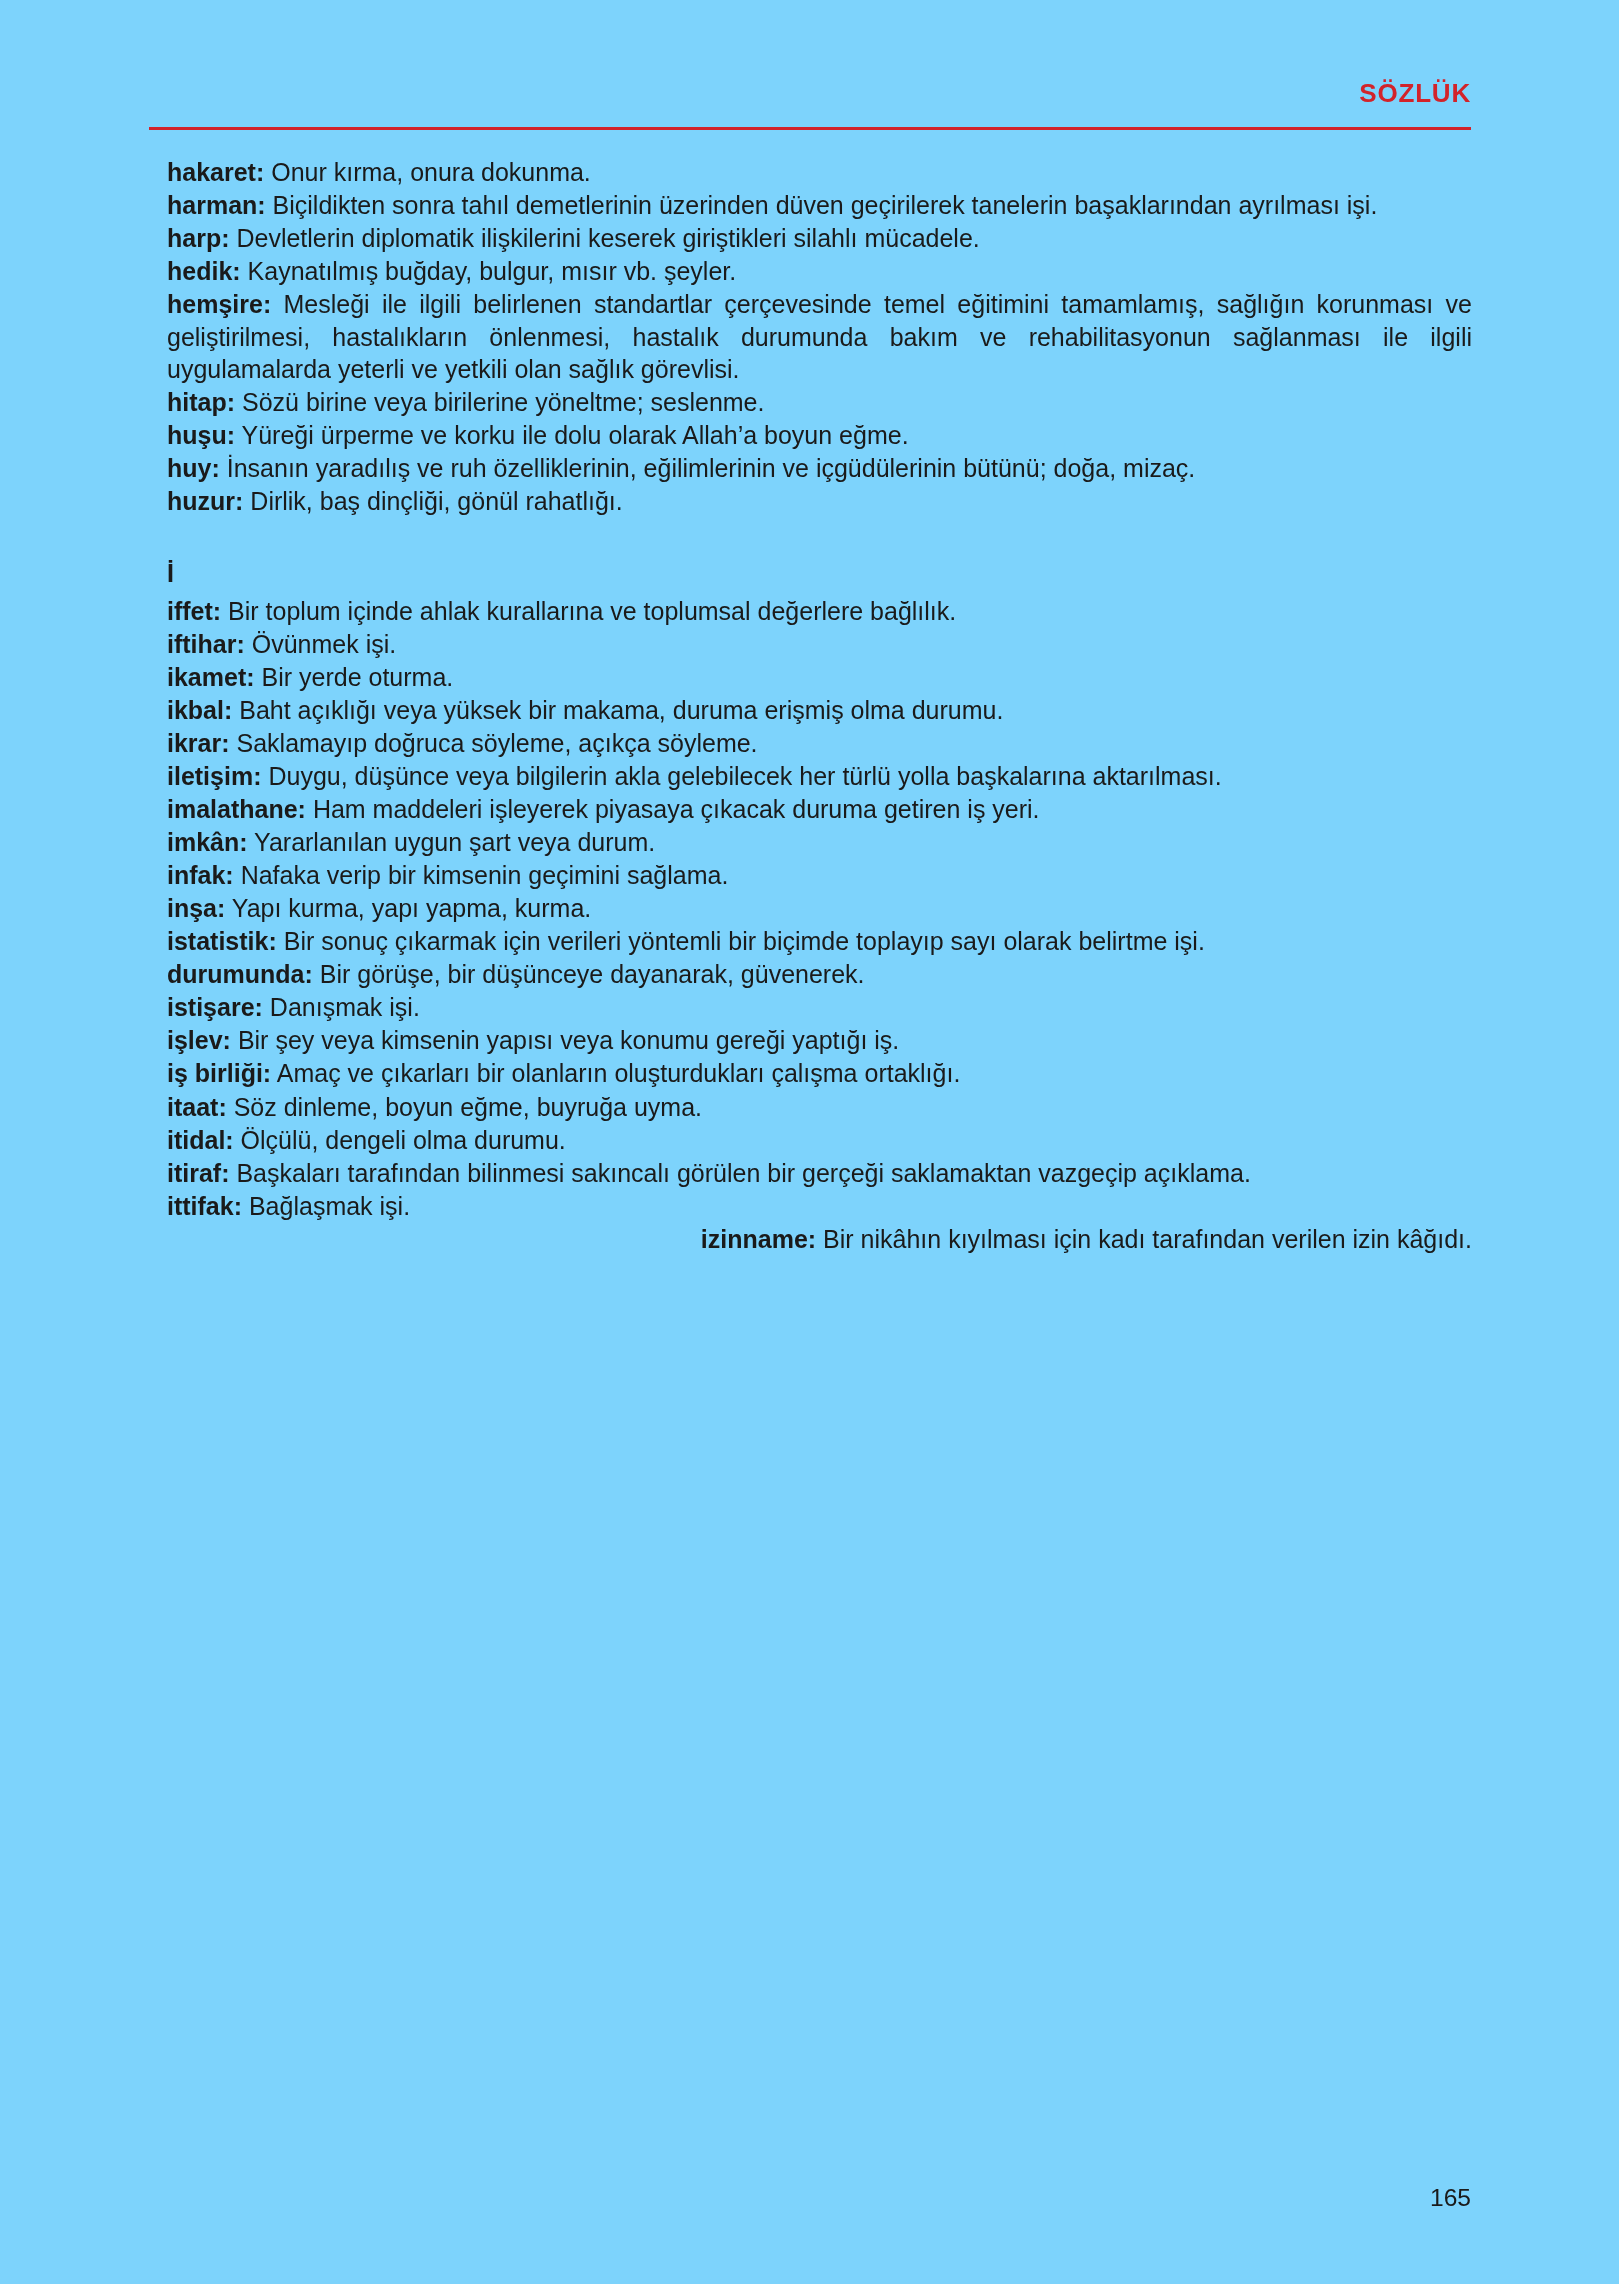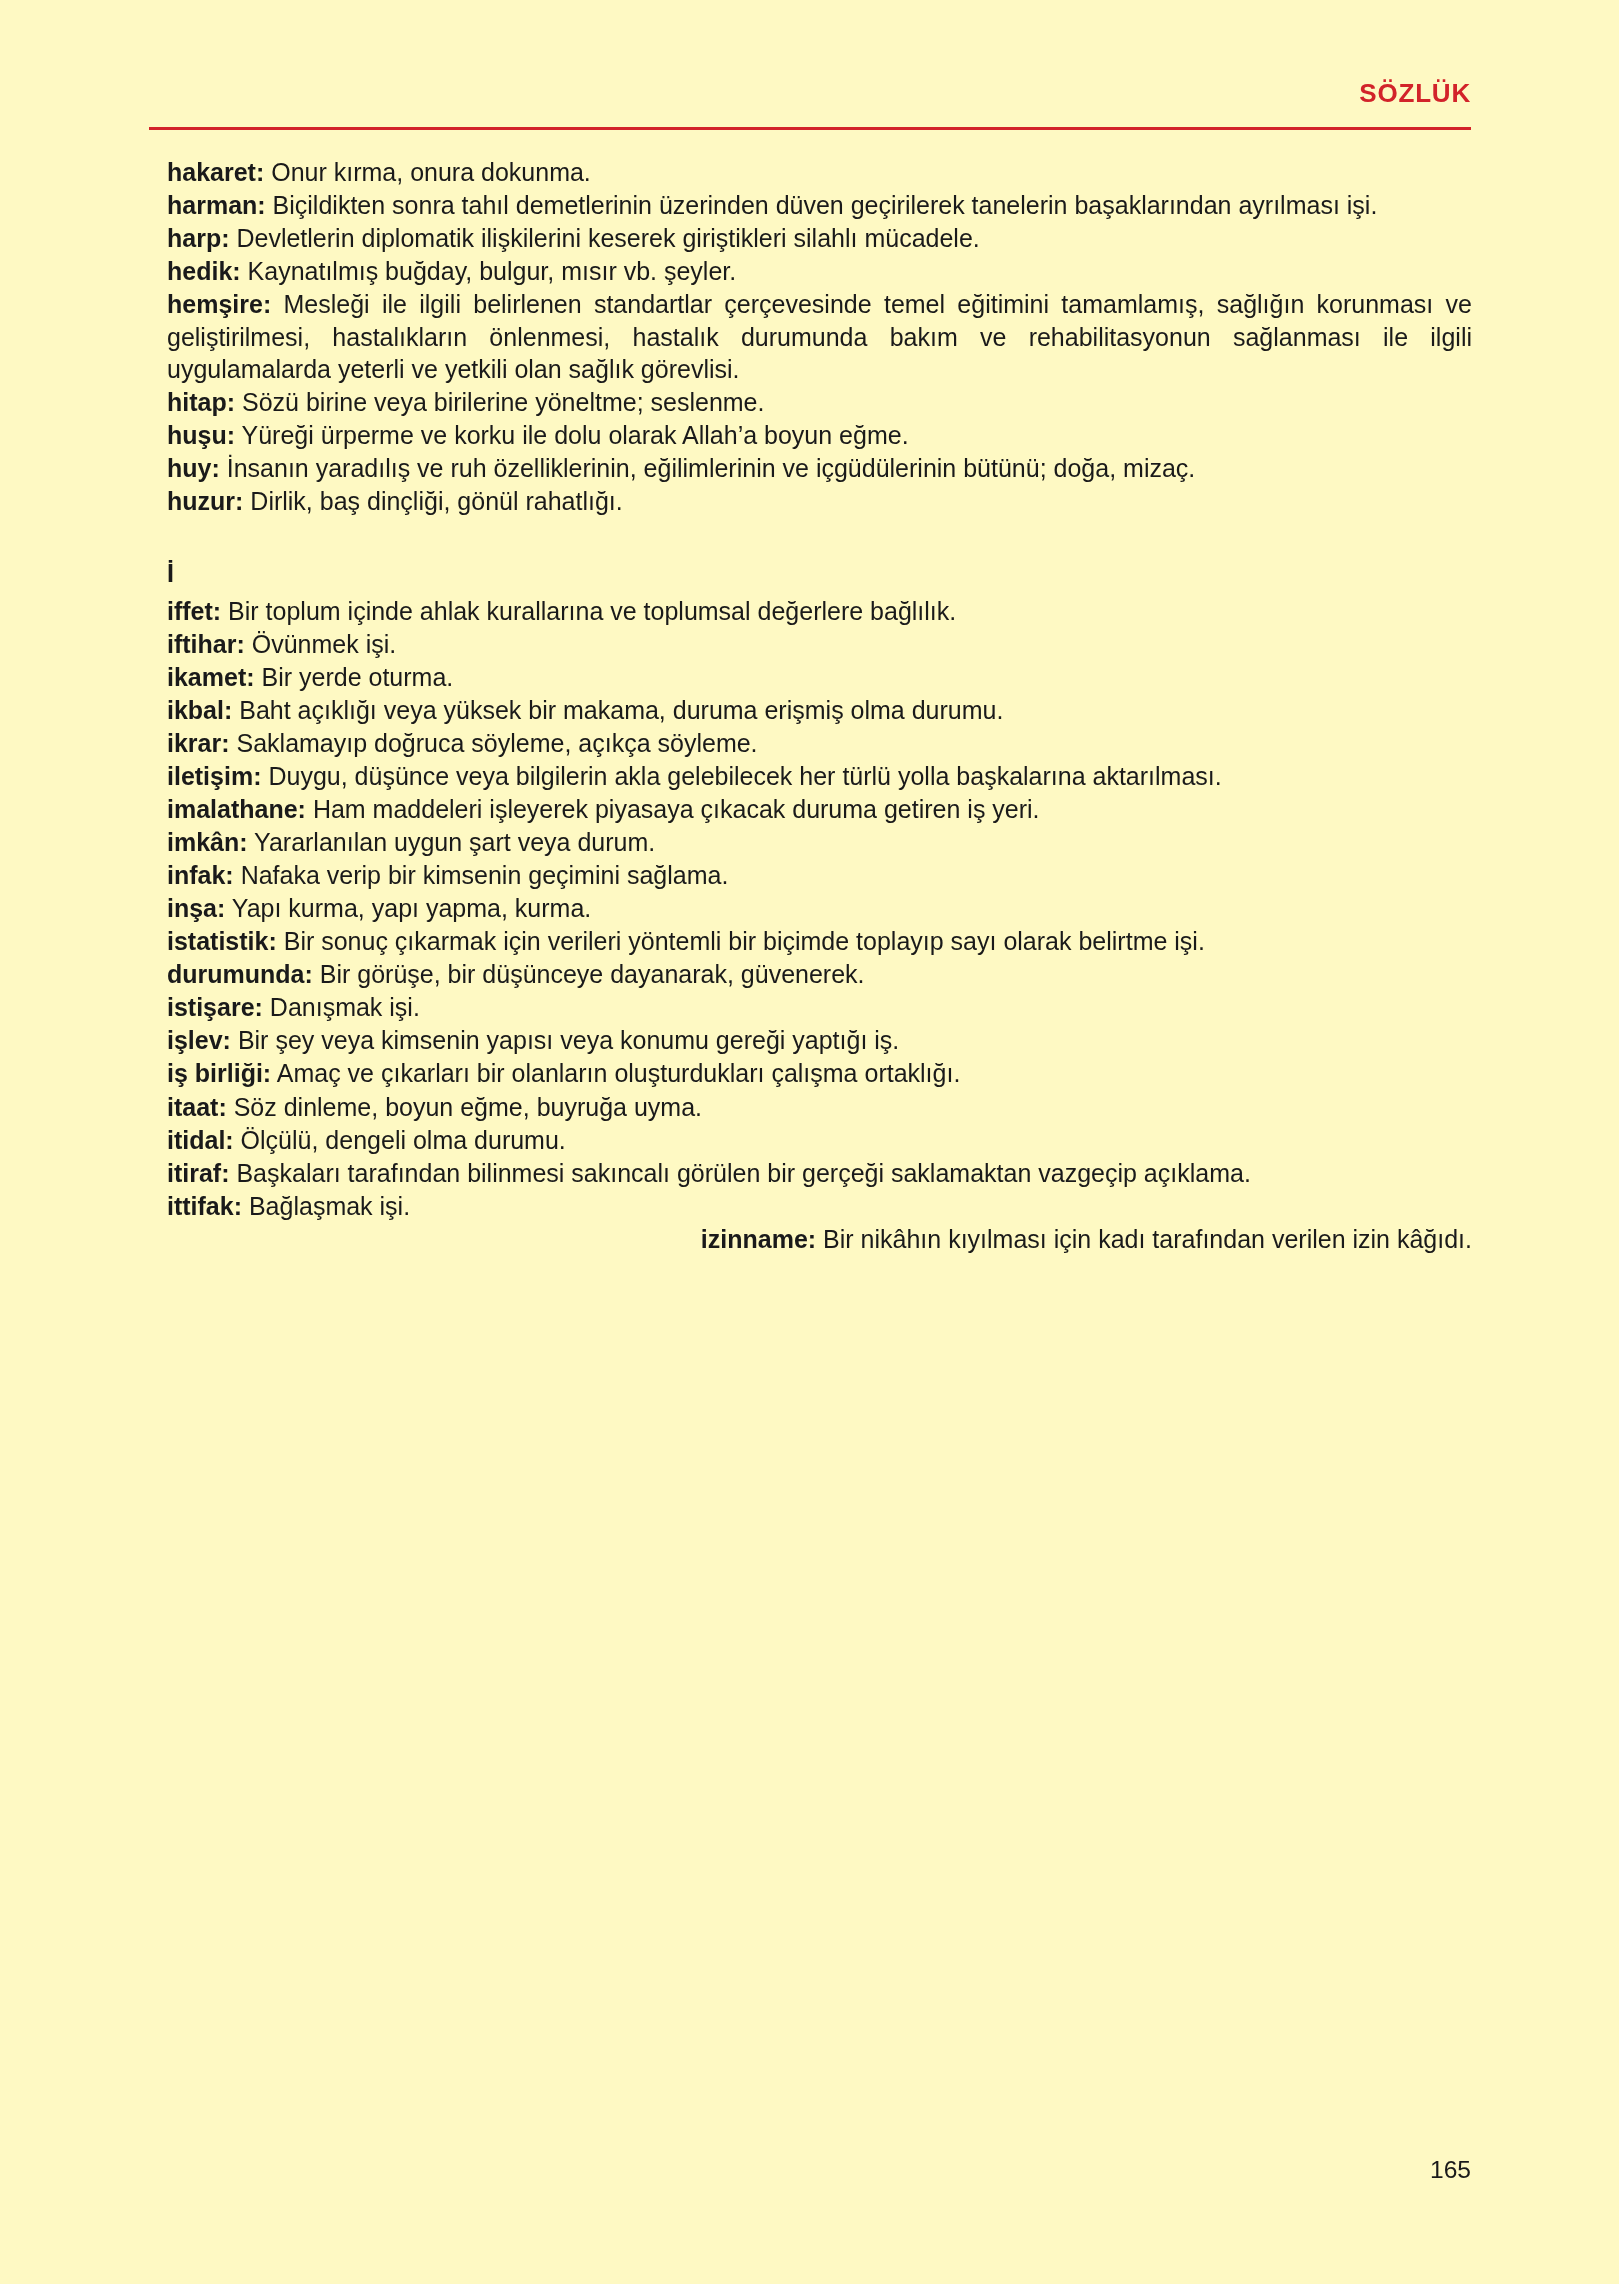--- a/index.html
+++ b/index.html
@@ -13,21 +13,21 @@
     font-family: "Liberation Sans", sans-serif;
     color: #1a1a1a;
     -webkit-font-smoothing: antialiased;
   }
   .page {
     position: relative;
     width: 1620px;
     height: 2284px;
     box-sizing: border-box;
     padding: 0;
-    background: #fef9c3;
+    background: #7dd3fc;
   }
   .header {
     position: absolute;
     top: 73px;
     left: 149px;
     right: 149px;
     height: 49px;
   }
   .header-title {
     position: absolute;
@@ -72,21 +72,21 @@
   .letter-heading {
     font-size: 25px;
     font-weight: bold;
     margin-top: 39px;
     margin-bottom: 5.6px;
     text-align: left;
   }
   .page-number {
     position: absolute;
     right: 149px;
-    bottom: 100px;
+    bottom: 72px;
     font-size: 24.6px;
     color: #1a1a1a;
     font-family: "Liberation Sans", sans-serif;
     margin-top: 28px;
   }
 </style>
 </head>
 <body>
 
 <div class="page">

